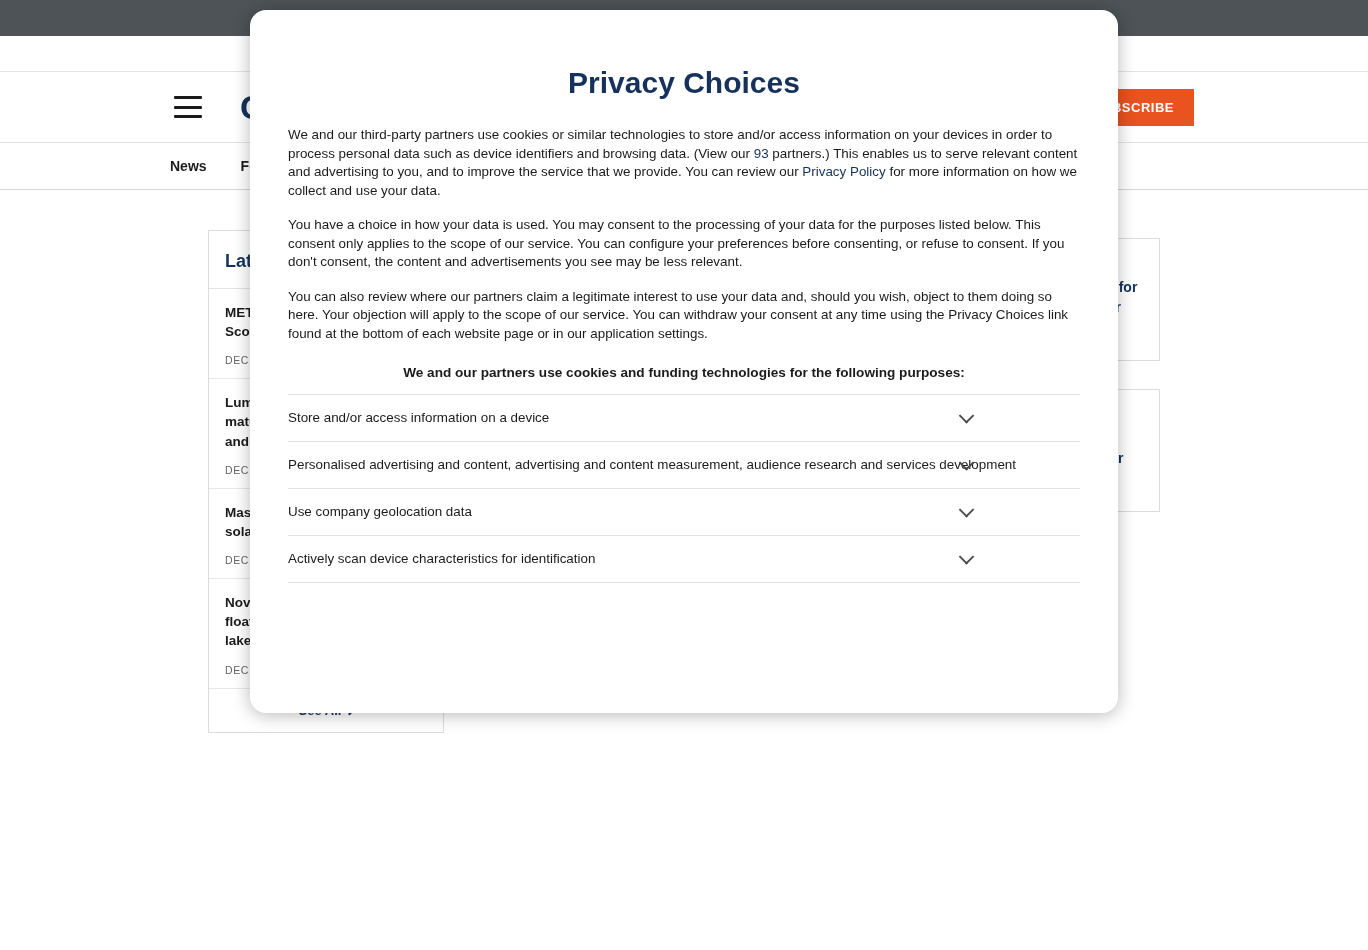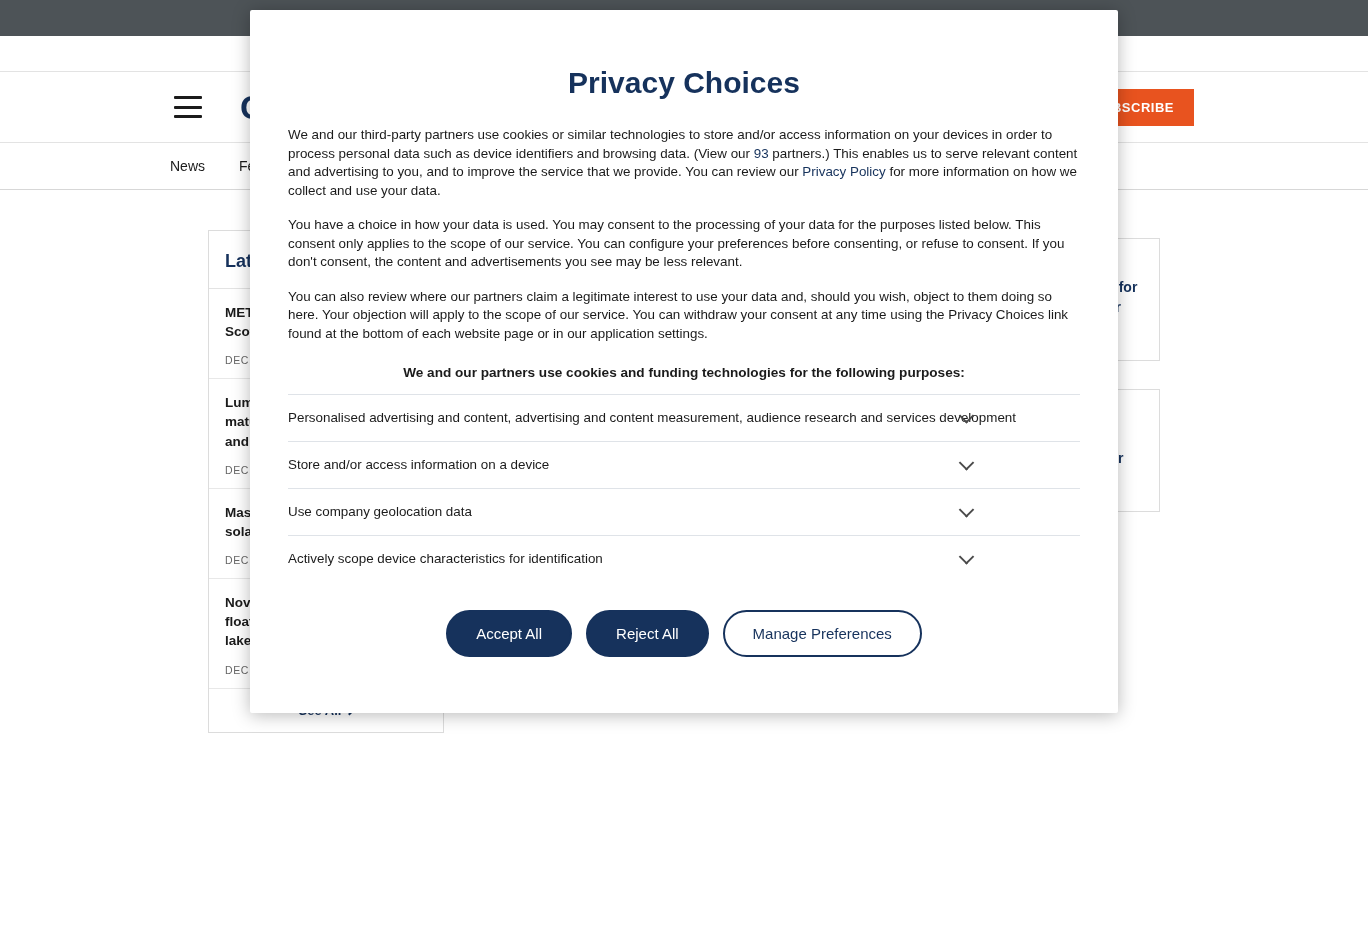--- a/index.html
+++ b/index.html
@@ -84,20 +84,21 @@
     align-items: center;
     padding-left: 170px;
     gap: 34px;
     background: #fff;
     font-size: 14px;
     color: #1b1b1b;
   }
   .navbar .nav-item {
     display: flex; align-items: center; gap: 6px; cursor: pointer;
     white-space: nowrap;
+    font-weight: bold;
   }
   .chev {
     display:inline-block;
     width: 9px; height: 9px;
     border-right: 2px solid #1b1b1b;
     border-bottom: 2px solid #1b1b1b;
     transform: rotate(45deg) translateY(-2px);
   }
 
   
@@ -230,21 +231,21 @@
     background: rgba(255,255,255,0.0);
     pointer-events: none;
   }
   .modal {
     position: absolute;
     left: 250px;
     top: 10px;
     width: 868px;
     height: 703px;
     background: #ffffff;
-    border-radius: 2px;
+    border-radius: 16px;
     box-shadow: 0 2px 18px rgba(0,0,0,0.28);
     padding: 34px 38px 0 38px;
     overflow: hidden;
   }
   .modal h2 {
     text-align: center;
     color: #16325c;
     font-size: 30px;
     margin: 22px 0 26px 0;
     font-weight: bold;
@@ -400,36 +401,31 @@
     <h2>Privacy Choices</h2>
 
     <p><span>We and our third-party partners use cookies or similar technologies to store and/or access information on your devices in order to process personal data such as device identifiers and browsing data. (View our </span><a class="inline">93</a><span> partners.) This enables us to serve relevant content and advertising to you, and to improve the service that we provide. You can review our </span><a class="inline">Privacy Policy</a><span> for more information on how we collect and use your data.</span></p>
 
     <p>You have a choice in how your data is used. You may consent to the processing of your data for the purposes listed below. This consent only applies to the scope of our service. You can configure your preferences before consenting, or refuse to consent. If you don't consent, the content and advertisements you see may be less relevant.</p>
     <p>You can also review where our partners claim a legitimate interest to use your data and, should you wish, object to them doing so here. Your objection will apply to the scope of our service. You can withdraw your consent at any time using the Privacy Choices link found at the bottom of each website page or in our application settings.</p>
 
     <div class="purpose-intro">We and our partners use cookies and funding technologies for the following purposes:</div>
 
     <div class="purpose">
+      <span>Store and/or access information on a device</span>
+      <span class="dchev"></span>
+    </div>
+    <div class="purpose">
       <span>Personalised advertising and content, advertising and content measurement, audience research and services development</span>
-      <span class="dchev"></span>
-    </div>
-    <div class="purpose">
-      <span>Store and/or access information on a device</span>
       <span class="dchev"></span>
     </div>
     <div class="purpose">
       <span>Use company geolocation data</span>
       <span class="dchev"></span>
     </div>
     <div class="purpose">
-      <span>Actively scope device characteristics for identification</span>
+      <span>Actively scan device characteristics for identification</span>
       <span class="dchev"></span>
     </div>
 
-    <div class="modal-buttons">
-      <button class="btn btn-primary">Accept All</button>
-      <button class="btn btn-primary">Reject All</button>
-      <button class="btn btn-outline">Manage Preferences</button>
-    </div>
   </div>
 
 </div>
 
 </body></html>

